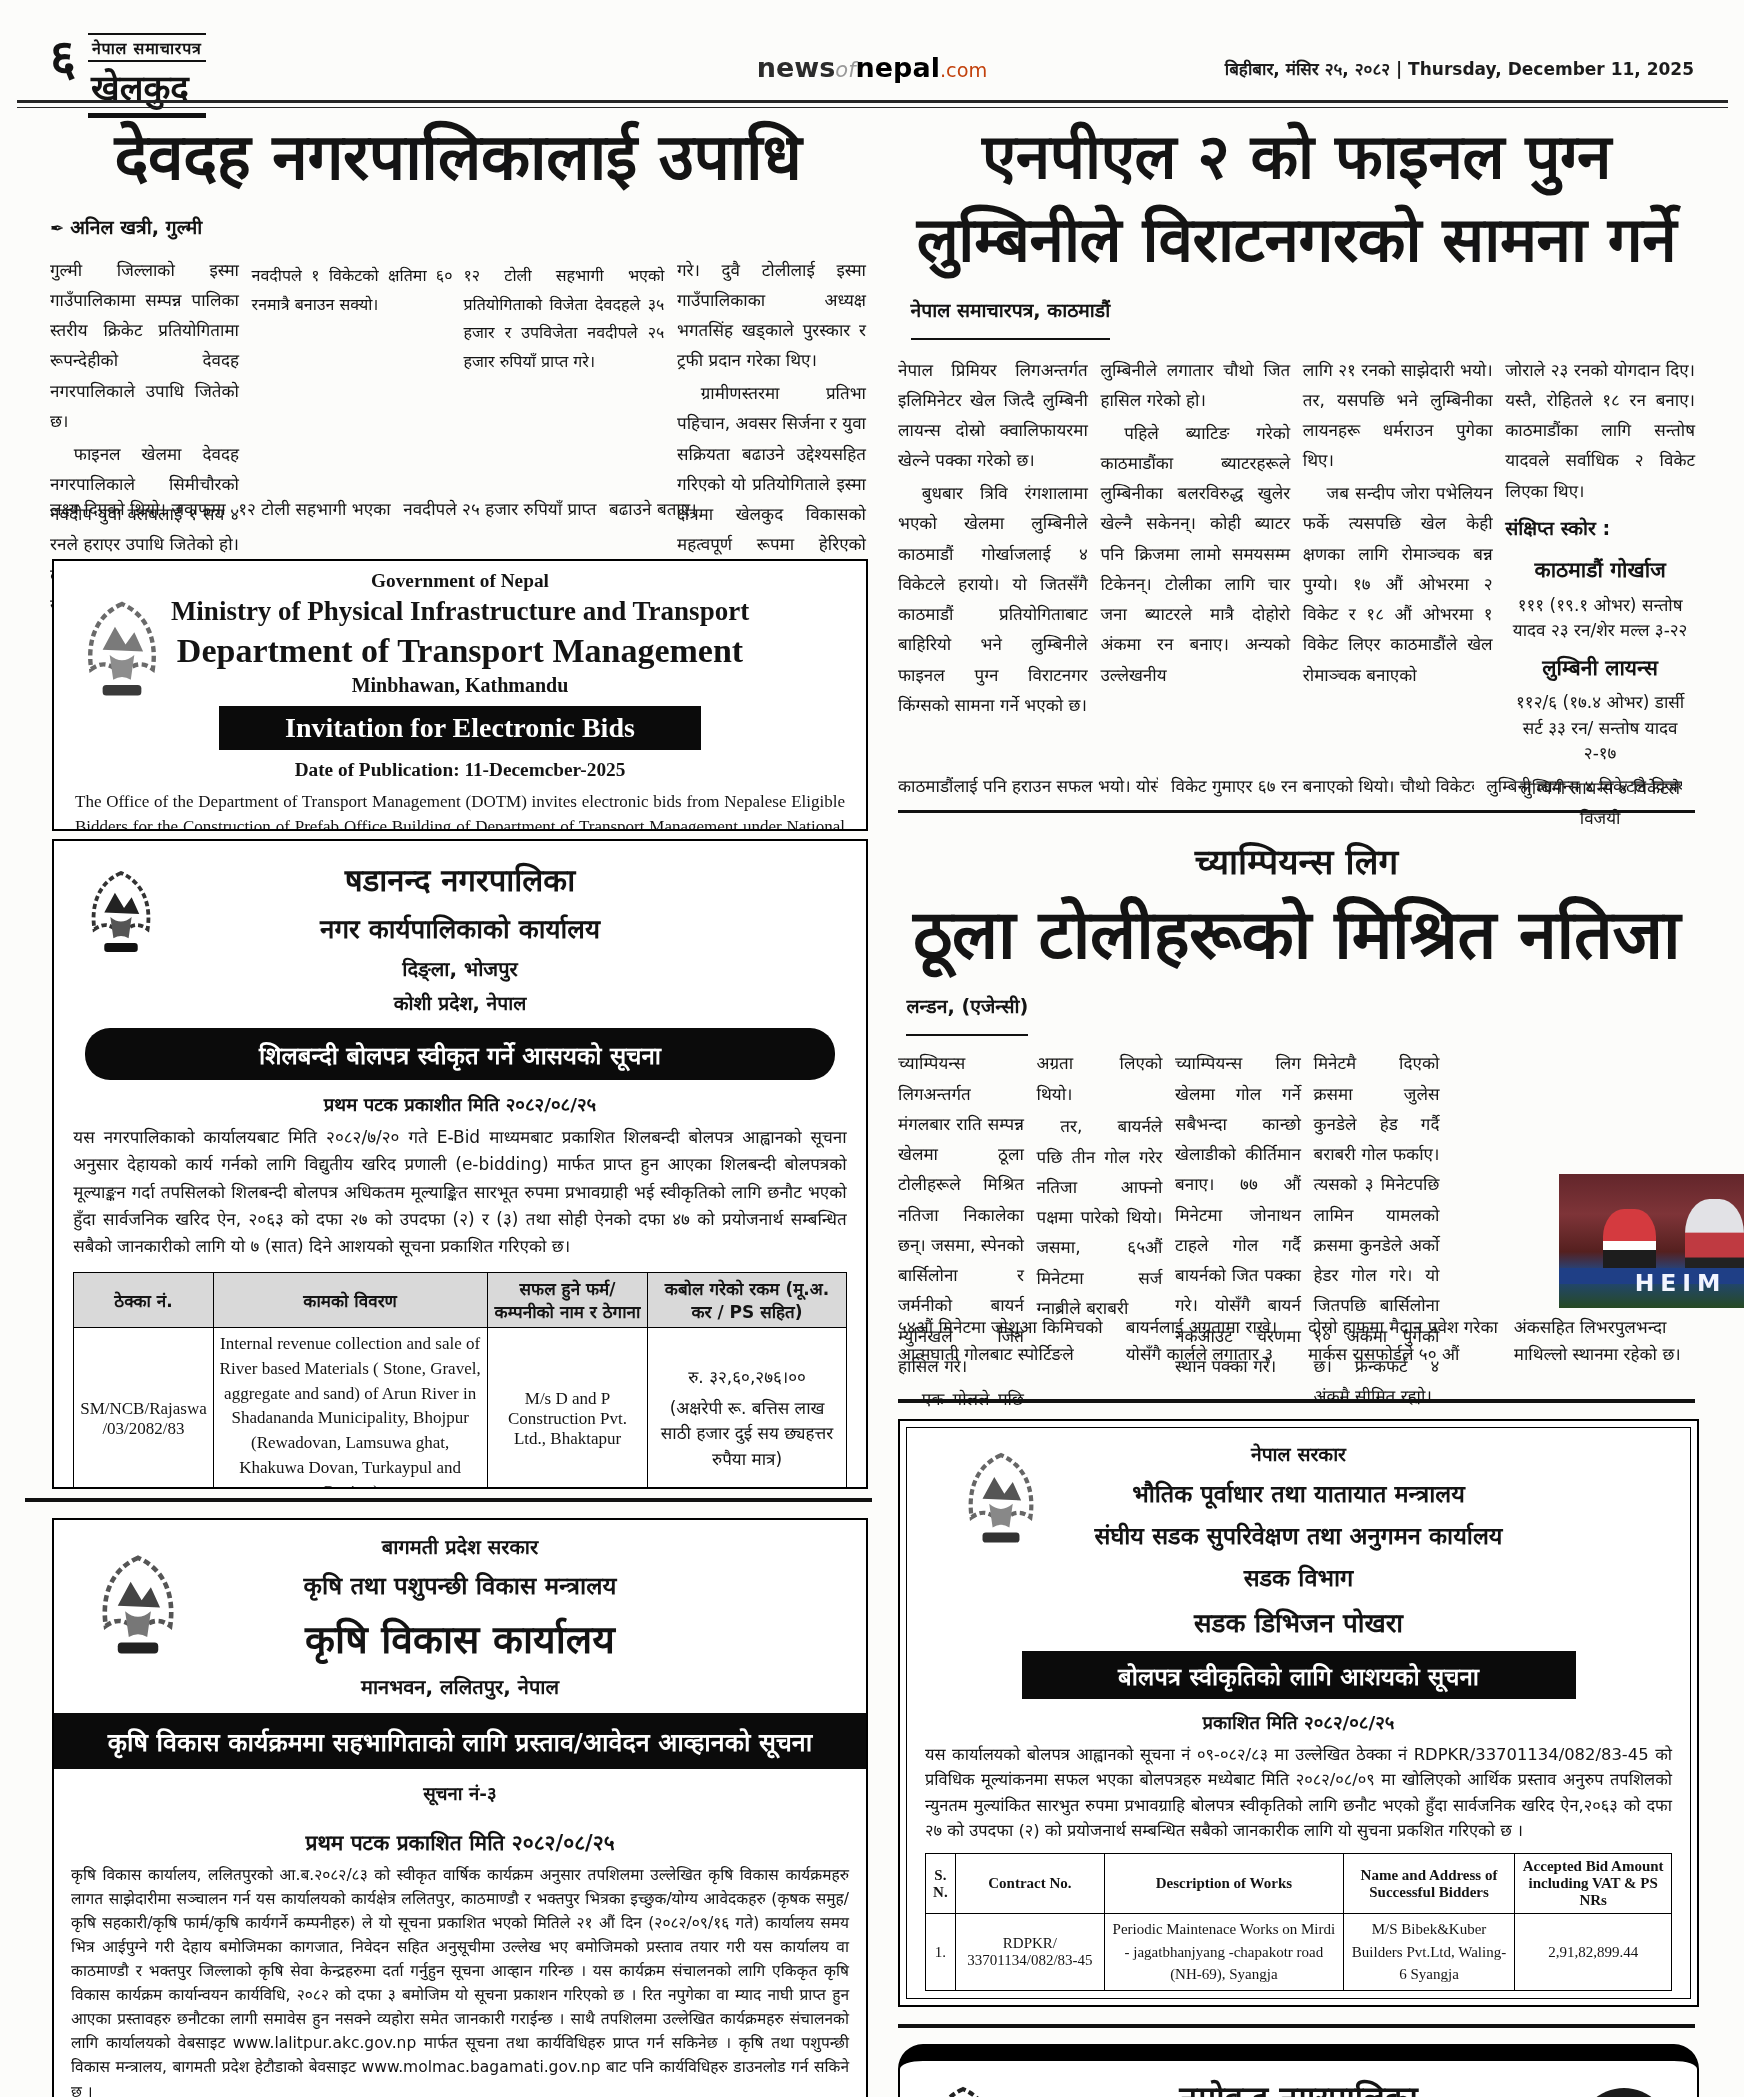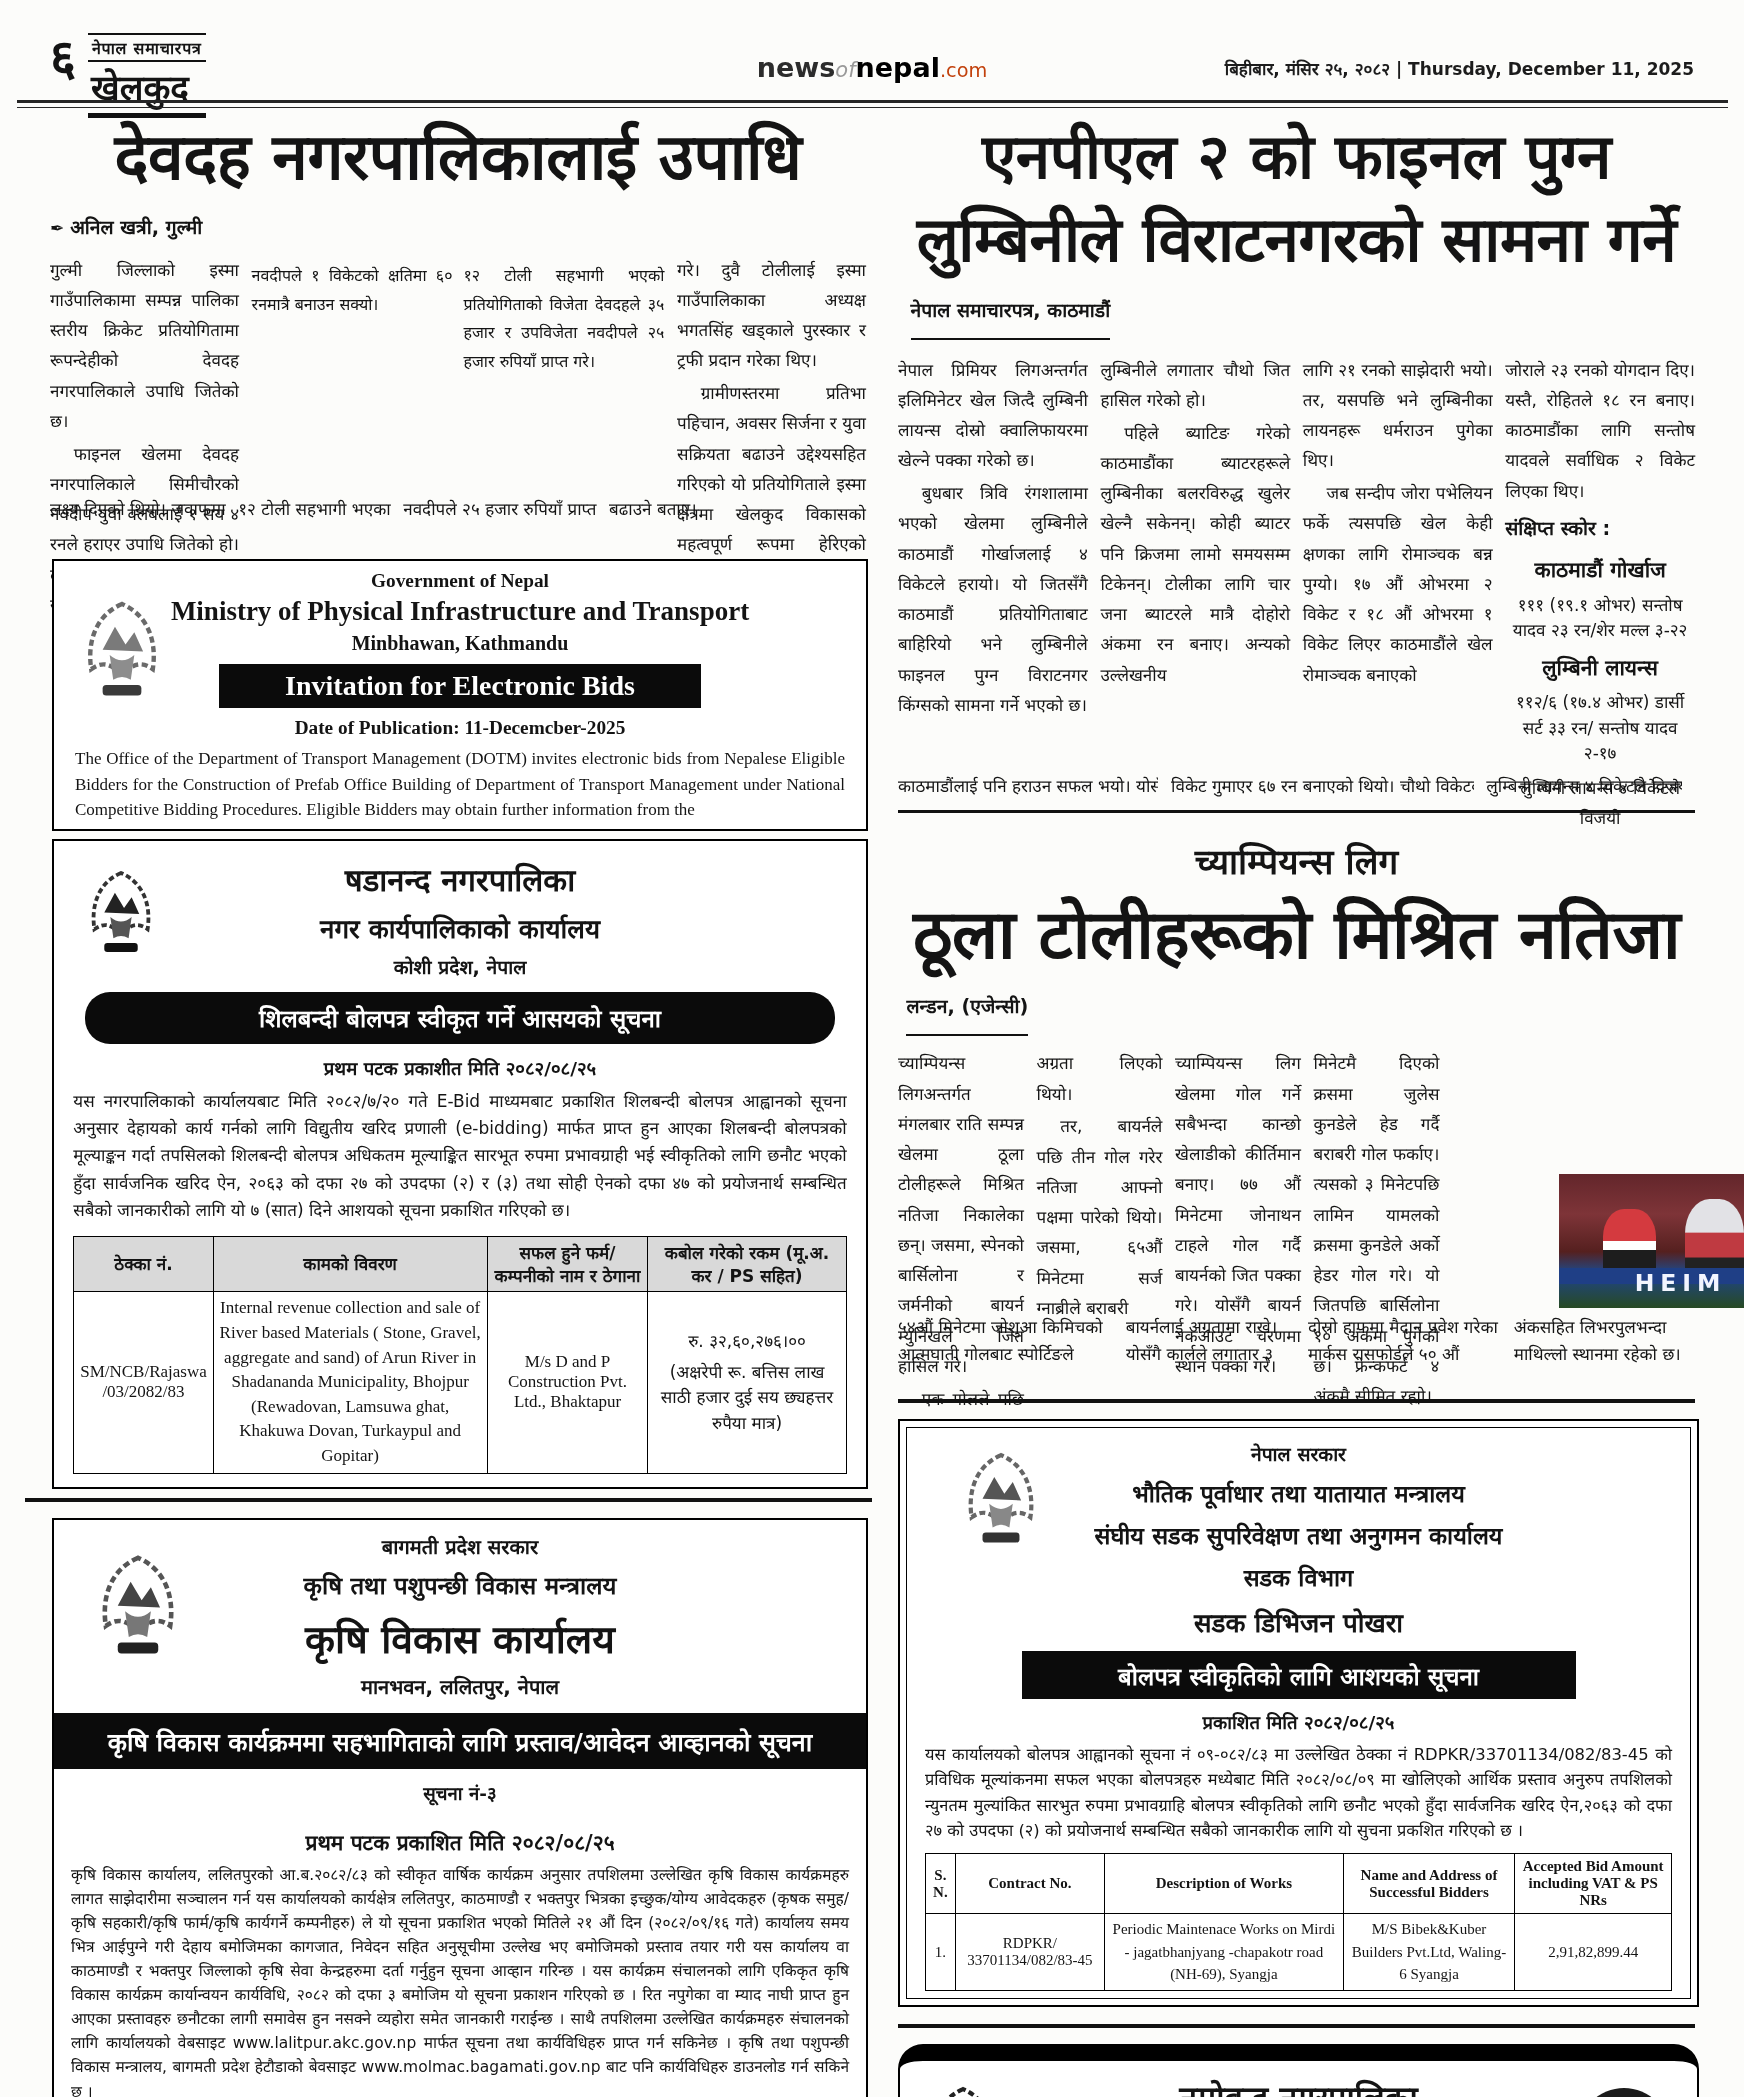--- a/index.html
+++ b/index.html
@@ -132,39 +132,41 @@
       <span class="emblem" style="left:23.5px;top:34px;width:88px;height:113px">
         <svg viewBox="0 0 100 120" width="88" height="113">
             <path d="M50 6 C22 18 10 46 15 80 C29 70 38 75 50 86 C62 75 71 70 85 80 C90 46 78 18 50 6Z" fill="none" stroke="#6a6a6a" stroke-width="5" stroke-dasharray="7 4"></path>
             <path d="M28 58 L42 32 L54 52 L64 38 L74 60 Z" fill="#7a7a7a"></path>
             <path d="M36 64 Q50 76 64 64 L60 92 Q50 86 40 92 Z" fill="#8d8d8d"></path>
             <rect x="28" y="98" width="44" height="12" rx="4" fill="#3a3a3a"></rect>
           </svg>
       </span>
       <div class="b" style="font-size:19.3px">Government of Nepal</div>
       <div class="b" style="font-size:27px;margin-top:4.2px">Ministry of Physical Infrastructure and Transport</div>
+      <div class="b" style="font-size:34px;margin-top:4.2px">Department of Transport Management</div>
       <div class="b" style="font-size:20px;margin-top:4.2px">Minbhawan, Kathmandu</div>
       <div class="kbanner serif" style="width:482px;margin:9.2px auto 0;font-size:28px;padding:5.9px 0">Invitation for Electronic Bids</div>
       <div class="b" style="font-size:19.3px;margin-top:9.2px">Date of Publication: 11-Decemcber-2025</div>
       <div class="jus" style="font-size:17px;line-height:1.5;margin-top:7.6px"><span>The Office of the Department of Transport Management (DOTM) invites electronic bids from Nepalese Eligible Bidders for the Construction of Prefab Office Building of Department of Transport Management under National Competitive Bidding Procedures. Eligible Bidders may obtain further information from the </span></div>
     </div>
   </div>
 
   <div class="gbox" style="left:52px;top:839px;width:812px;height:646px">
     <div class="gbox-inner ctr" style="padding:17px 19.3px">
       <span class="emblem" style="left:29px;top:25px;width:76px;height:96px">
         <svg viewBox="0 0 100 120" width="76" height="96">
             <path d="M50 6 C22 18 10 46 15 80 C29 70 38 75 50 86 C62 75 71 70 85 80 C90 46 78 18 50 6Z" fill="none" stroke="#333" stroke-width="5" stroke-dasharray="7 4"></path>
             <path d="M28 58 L42 32 L54 52 L64 38 L74 60 Z" fill="#222"></path>
             <path d="M36 64 Q50 76 64 64 L60 92 Q50 86 40 92 Z" fill="#555"></path>
             <rect x="28" y="98" width="44" height="12" rx="4" fill="#111"></rect>
           </svg>
       </span>
       <div class="b" style="font-size:31px">षडानन्द नगरपालिका</div>
       <div class="b" style="font-size:26px;margin-top:10px">नगर कार्यपालिकाको कार्यालय</div>
+      <div class="b" style="font-size:20px;margin-top:9.2px">दिङ्ला, भोजपुर</div>
       <div class="b" style="font-size:19.3px;margin-top:6.7px">कोशी प्रदेश, नेपाल</div>
       <div class="kbanner" style="margin:12.6px auto 0;width:97%;font-size:24px;padding:9.2px 0;border-radius:25px">शिलबन्दी बोलपत्र स्वीकृत गर्ने आसयको सूचना</div>
       <div class="b" style="font-size:18.5px;margin-top:11px">प्रथम पटक प्रकाशीत मिति २०८२/०८/२५</div>
       <div class="jus" style="font-size:17px;line-height:1.6;margin-top:8.4px">यस नगरपालिकाको कार्यालयबाट मिति २०८२/७/२० गते E-Bid माध्यमबाट प्रकाशित शिलबन्दी बोलपत्र आह्वानको सूचना अनुसार देहायको कार्य गर्नको लागि विद्युतीय खरिद प्रणाली (e-bidding) मार्फत प्राप्त हुन आएका शिलबन्दी बोलपत्रको मूल्याङ्कन गर्दा तपसिलको शिलबन्दी बोलपत्र अधिकतम मूल्याङ्कित सारभूत रुपमा प्रभावग्राही भई स्वीकृतिको लागि छनौट भएको हुँदा सार्वजनिक खरिद ऐन, २०६३ को दफा २७ को उपदफा (२) र (३) तथा सोही ऐनको दफा ४७ को प्रयोजनार्थ सम्बन्धित सबैको जानकारीको लागि यो ७ (सात) दिने आशयको सूचना प्रकाशित गरिएको छ।</div>
       <table style="margin-top:11.7px;font-size:17px">
         <tbody>
             <tr>
           <th style="width:17%">ठेक्का नं.</th>
           <th style="width:36%">कामको विवरण</th>
           <th style="width:21%">सफल हुने फर्म/कम्पनीको नाम र ठेगाना</th>

